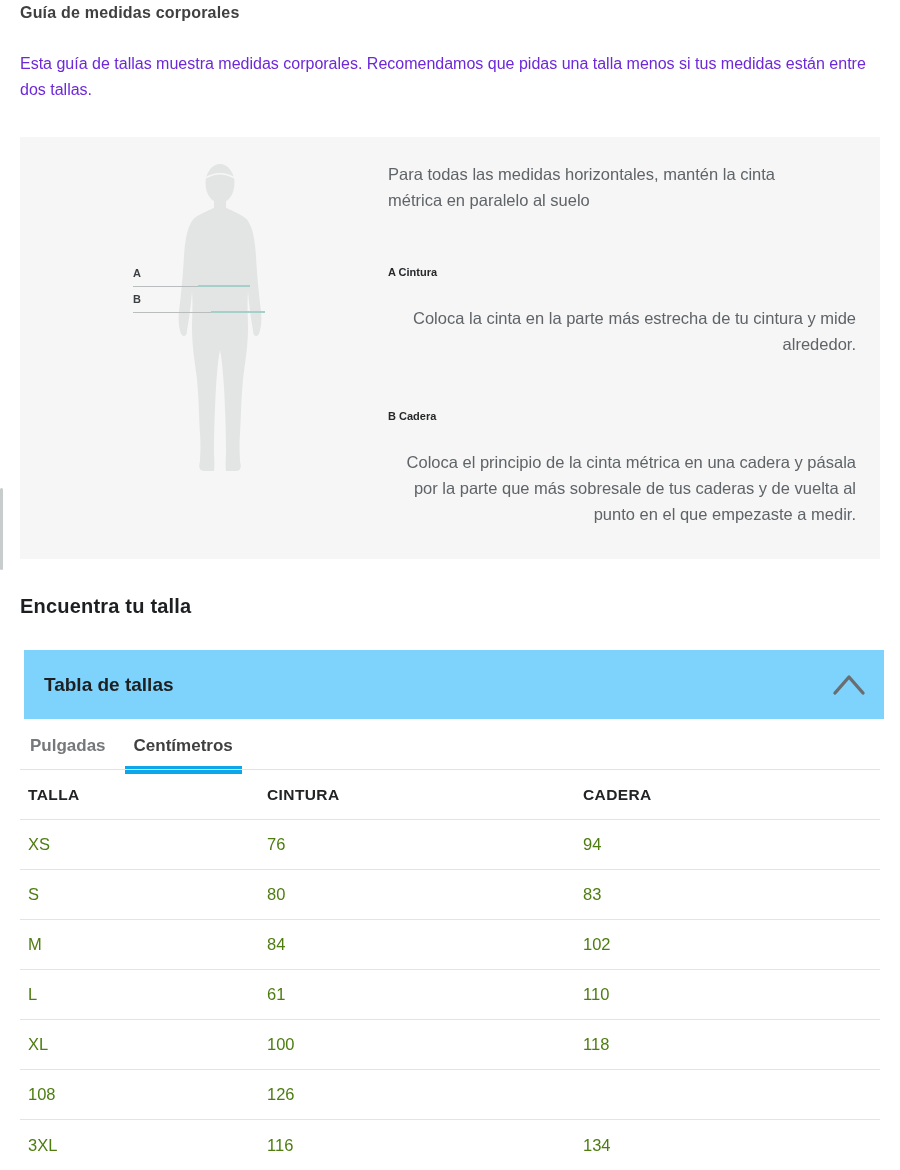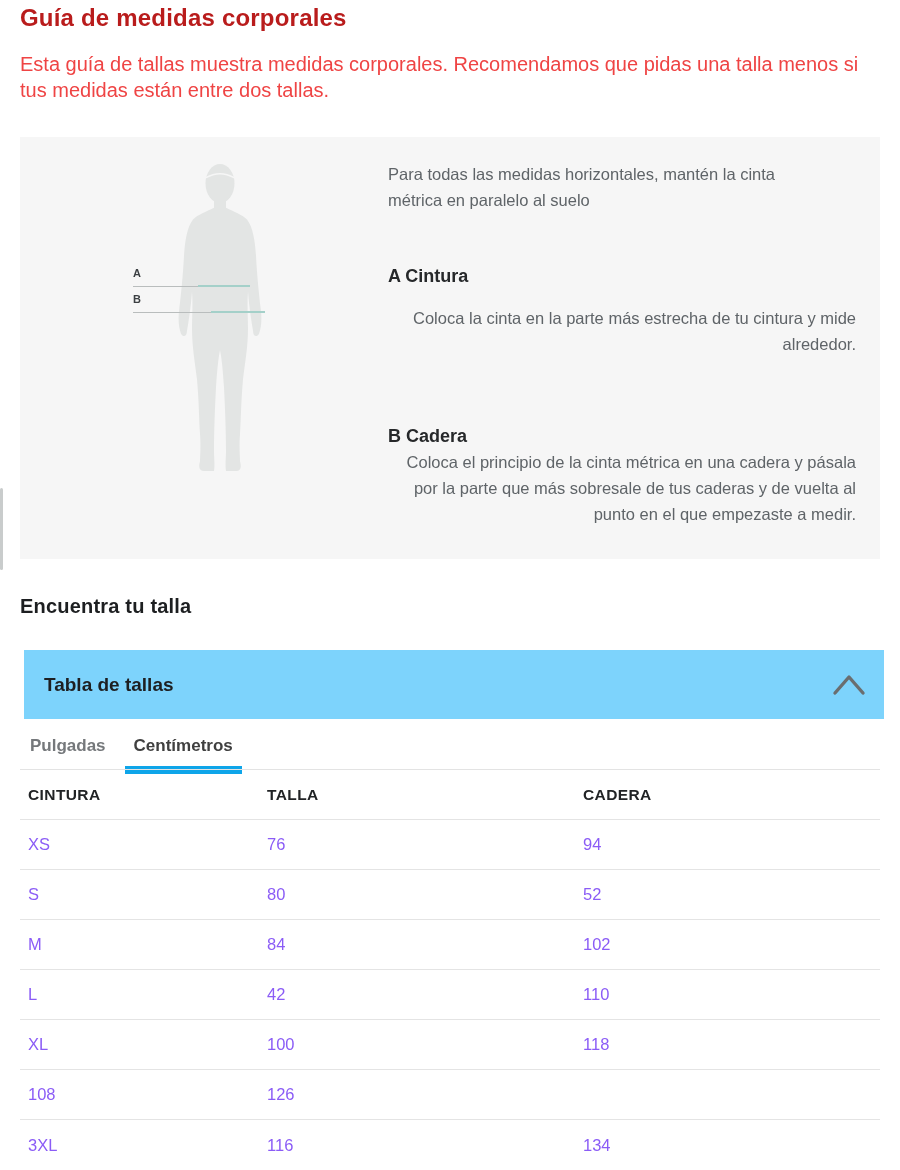--- a/index.html
+++ b/index.html
@@ -5,42 +5,42 @@
   * { margin:0; padding:0; box-sizing:border-box; }
   html,body { background:#ffffff; }
   body {
     width:900px; height:1170px; position:relative; overflow:hidden;
     font-family:"Liberation Sans", sans-serif;
     -webkit-font-smoothing:antialiased;
   }
   .abs { position:absolute; }
 
   
-  .h1 { left:20px; top:4px; font-size:24px; font-weight:700; color:#b91c1c; letter-spacing:.2px; }
-  .intro { left:20px; top:51px; width:862px; font-size:20px; line-height:26px; color:#ef4444; }
+  .h1 { left:20px; top:4px; font-size:16px; font-weight:700; color:#404040; letter-spacing:.2px; }
+  .intro { left:20px; top:51px; width:862px; font-size:16px; line-height:26px; color:#6d28d9; }
 
   
   .panel { left:20px; top:137px; width:860px; height:422px; background:#f6f6f6; }
   .figure-wrap { position:absolute; left:150px; top:26px; width:100px; height:312px; }
   .figure-wrap svg { width:100%; height:100%; display:block; }
   .mlabel { position:absolute; font-size:11px; font-weight:700; color:#3c4043; }
   .mlabel-a { left:113px; top:130px; }
   .mlabel-b { left:113px; top:156px; }
   .mline { position:absolute; height:1px; background:#b9bdbd; }
   .mline-a { left:113px; top:149px; width:117px; }
   .mline-b { left:113px; top:175px; width:132px; }
   .mline-teal { position:absolute; height:2px; background:#a4d0c9; }
   .teal-a { left:178px; top:148px; width:52px; }
   .teal-b { left:191px; top:174px; width:54px; }
 
   .panel-copy { position:absolute; left:368px; top:0; width:468px; color:#5f6468; }
   .panel-copy .note { position:absolute; top:24px; font-size:16.5px; line-height:26px; width:440px; }
-  .sec-title { position:absolute; font-size:18px; font-weight:700; color:#26282a; }
+  .sec-title { position:absolute; font-size:11px; font-weight:700; color:#26282a; }
   .sec-title.a { top:129px; }
-  .sec-title.b { top:289px;text-align:center; }
+  .sec-title.b { top:273px;text-align:center; }
   .sec-body { position:absolute; font-size:16.5px; line-height:26px; width:468px;text-align:right; }
   .sec-body.a { top:168px; }
   .sec-body.b { top:312px; }
 
   .h2 { left:20px; top:595px; font-size:20px; font-weight:700; color:#1d1f21; letter-spacing:.2px; }
 
   
   .accordion { left:24px; top:650px; width:860px; height:69px; background:#7dd3fc; cursor:pointer; }
   .accordion-title { position:absolute; left:20px; top:50%; transform:translateY(-50%);
     font-size:19px; font-weight:700; color:#1d1f21; }
@@ -53,21 +53,21 @@
   .tab-active { margin-left:19px; padding:0 9px; color:#404040; border-bottom:8px solid #0ea5e9; }
   .tabs-divider { left:20px; top:769px; width:860px; height:1px; background:#e3e3e3; }
 
   
   .size-table { left:20px; top:770px; width:860px; }
   .trow { display:grid; grid-template-columns:239px 316px 1fr; height:50px; align-items:center;
           border-bottom:1px solid #e4e4e4; }
   .trow:last-child { border-bottom:none; }
   .trow > div { padding-left:8px; }
   .thead { font-size:15.5px; font-weight:700; color:#212325; letter-spacing:.4px; }
-  .tcell { font-size:16.5px; color:#8b5cf6; }
+  .tcell { font-size:16.5px; color:#4d7c0f; }
 
   
   .scroll-thumb { left:0; top:488px; width:3px; height:82px; background:#c9cccc; border-radius:2px; }
 </style>
 </head>
 <body>
 
 <div class="abs h1">Guía de medidas corporales</div>
 <div class="abs intro">Esta guía de tallas muestra medidas corporales. Recomendamos que pidas una talla menos si tus medidas están entre dos tallas.</div>
 
@@ -139,42 +139,42 @@
 </div>
 
 <div class="abs tabs">
   <div class="tab tab-inactive">Pulgadas</div>
   <div class="tab tab-active">Centímetros</div>
 </div>
 <div class="abs tabs-divider"></div>
 
 <div class="abs size-table">
   <div class="trow thead">
+    <div>TALLA</div>
     <div>CINTURA</div>
-    <div>TALLA</div>
     <div>CADERA</div>
   </div>
   <div class="trow">
     <div class="tcell">XS</div>
     <div class="tcell">76</div>
     <div class="tcell">94</div>
   </div>
   <div class="trow">
     <div class="tcell">S</div>
     <div class="tcell">80</div>
-    <div class="tcell">52</div>
+    <div class="tcell">83</div>
   </div>
   <div class="trow">
     <div class="tcell">M</div>
     <div class="tcell">84</div>
     <div class="tcell">102</div>
   </div>
   <div class="trow">
     <div class="tcell">L</div>
-    <div class="tcell">42</div>
+    <div class="tcell">61</div>
     <div class="tcell">110</div>
   </div>
   <div class="trow">
     <div class="tcell">XL</div>
     <div class="tcell">100</div>
     <div class="tcell">118</div>
   </div>
   <div class="trow">
     <div class="tcell">108</div>
     <div class="tcell">126</div>

